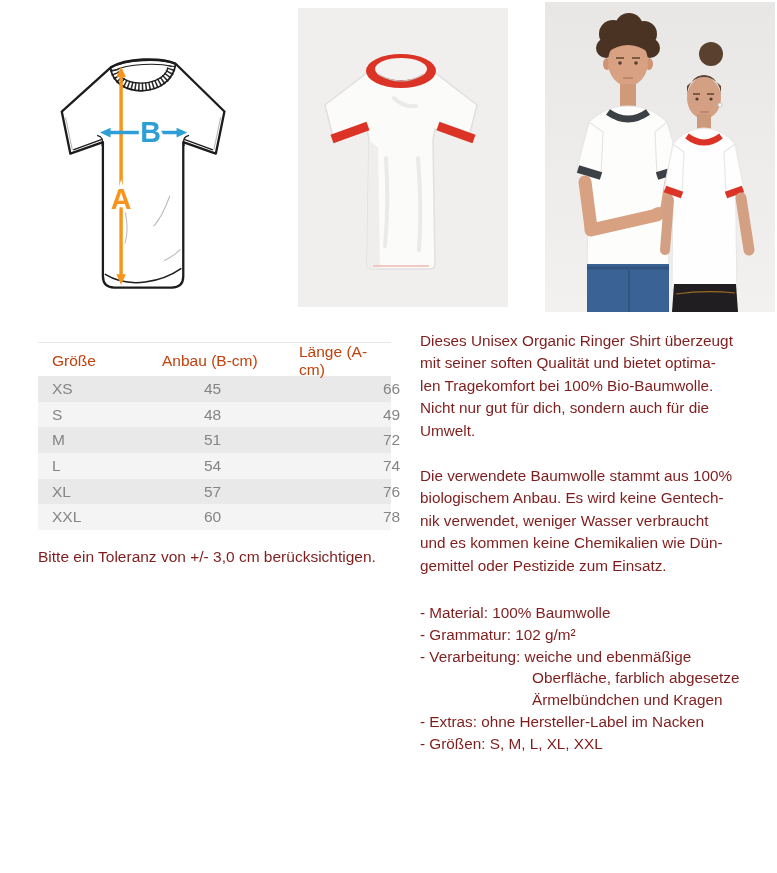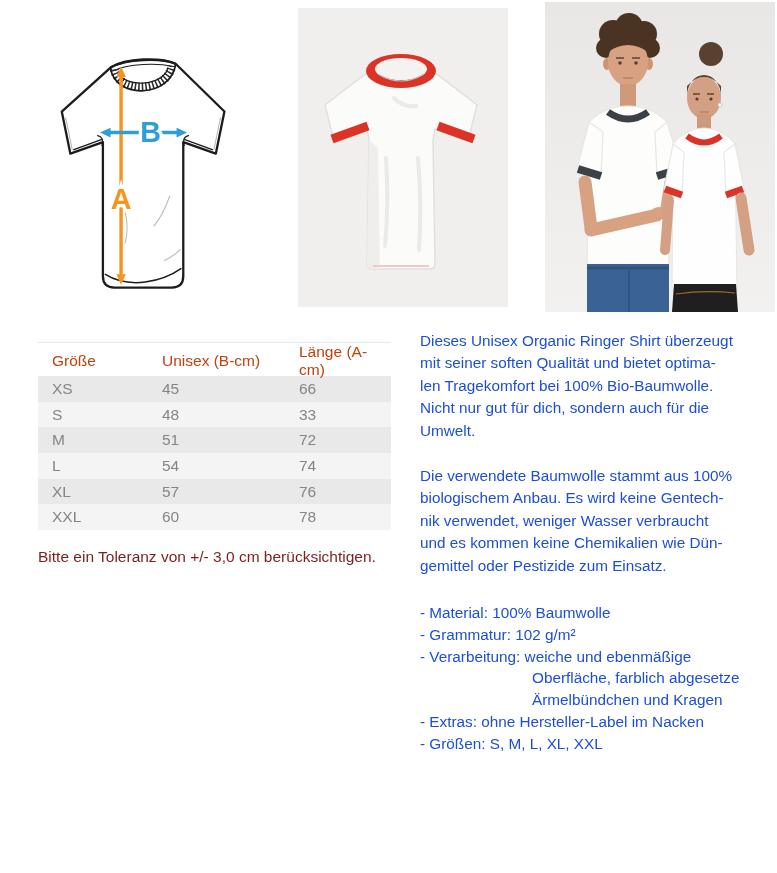--- a/index.html
+++ b/index.html
@@ -22,33 +22,33 @@
 
   
   .size-table {
     position: absolute; left: 38px; top: 342px; width: 353px;
     border-top: 1px solid #e8e8e8;
     font-size: 15.5px; color: #858585;
   }
   .tr { display: grid; grid-template-columns: 110px 137px 106px; align-items: center; }
   .tr > div { padding-left: 14px; }
   .tr.head { height: 33px; background: #ffffff; color: #c2410c; }
-  .tr.row  { height: 25.7px; }
+  .tr.row  { height: 25.7px; gap: 42px; }
   .tr.row:nth-child(even) { background: #e9e9e9; }
   .tr.row:nth-child(odd)  { background: #f4f4f4; }
 
   .tolerance {
     position: absolute; left: 38px; top: 548px;
     font-size: 15.5px; color: #7f1d1d;
   }
 
   
   .desc {
     position: absolute; left: 420px; top: 330px; width: 352px;
-    font-size: 15.3px; line-height: 22.4px; color: #1d4ed8;
+    font-size: 15.3px; line-height: 22.4px; color: #7f1d1d;
   }
   .desc .para { white-space: pre-line; margin-bottom: 23px; }
   .desc .para.tight { margin-bottom: 15px; }
   .details { line-height: 21.8px; margin-top: 25px; }
   .details .dline { white-space: pre; }
   .details .indent { padding-left: 112px; }
 </style>
 </head>
 <body>
 
@@ -200,32 +200,32 @@
         <path d="M 129 282 L 191 282 L 193 310 L 127 310 Z" fill="#201E21"></path>
         <path d="M 131 292 Q 160 288 190 291" stroke="#9c6a24" stroke-width="1.2" fill="none"></path>
       </g>
     </g>
   </svg>
 </div>
 
 <div class="size-table">
   <div class="tr head">
     <div>Größe</div>
-    <div>Unisex (B-cm)</div>
+    <div>Anbau (B-cm)</div>
     <div>Länge (A-cm)</div>
   </div>
   <div class="tr row">
     <div>XS</div>
     <div>45</div>
     <div>66</div>
   </div>
   <div class="tr row">
     <div>S</div>
     <div>48</div>
-    <div>33</div>
+    <div>49</div>
   </div>
   <div class="tr row">
     <div>M</div>
     <div>51</div>
     <div>72</div>
   </div>
   <div class="tr row">
     <div>L</div>
     <div>54</div>
     <div>74</div>

